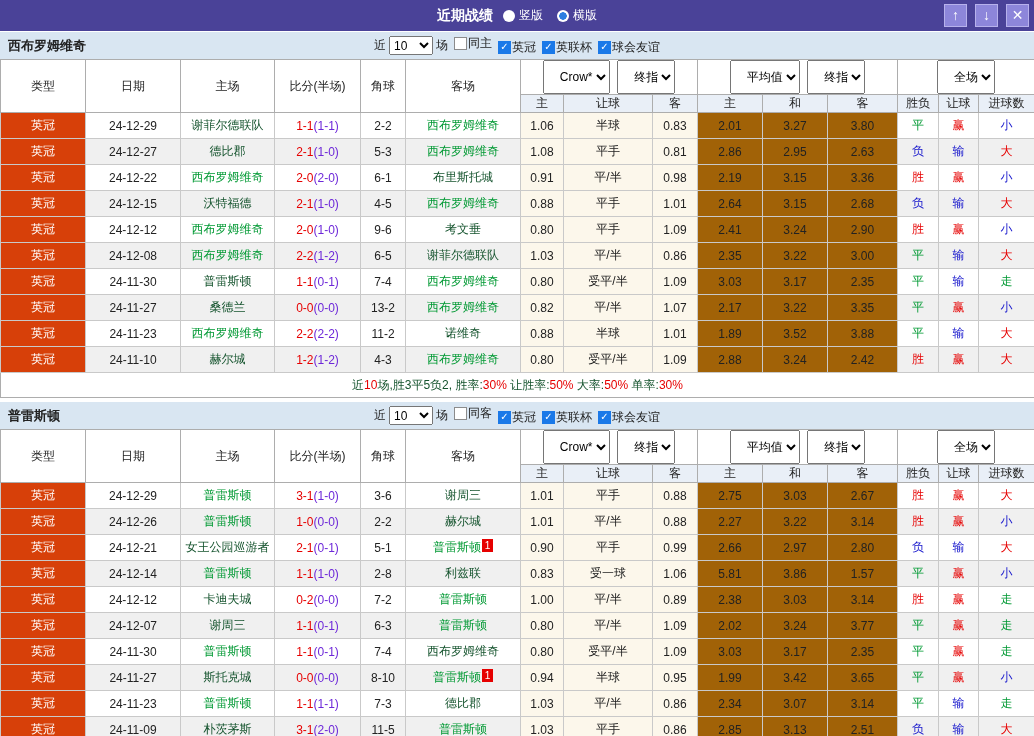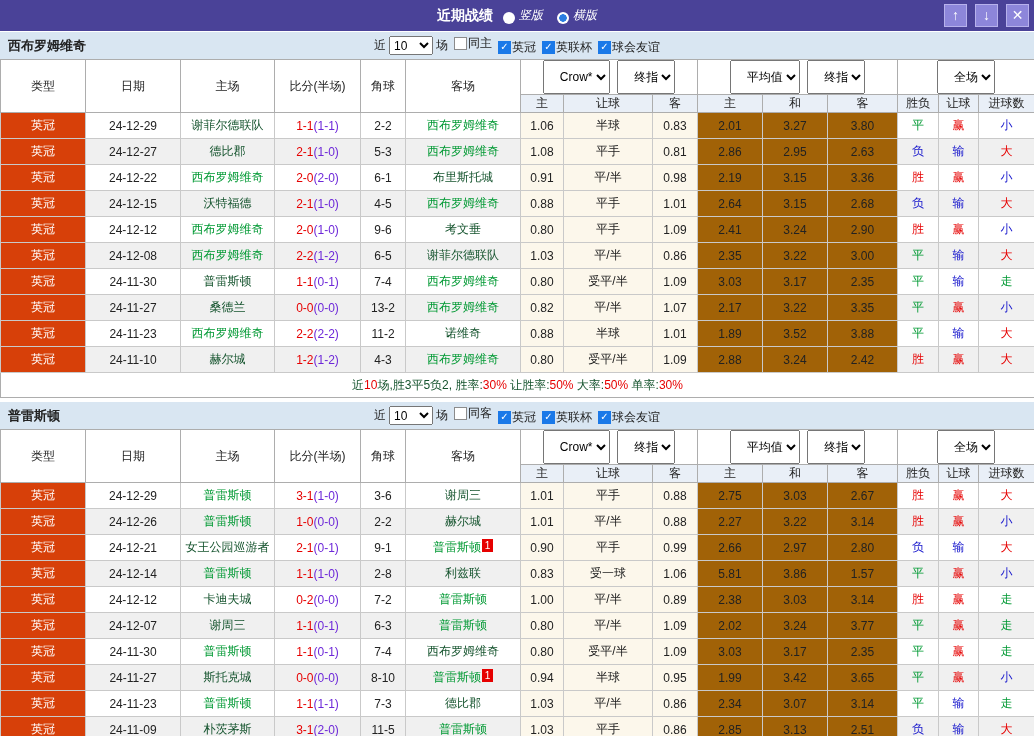--- a/index.html
+++ b/index.html
@@ -10,21 +10,21 @@
     overflow: hidden;
   }
   
   .titlebar {
     height: 31px; margin-bottom: 1px; background: #4a4298;
     display: flex; align-items: center; justify-content: center;
     position: relative; color: #fff;
   }
   .titlebar .title { font-size: 14px; font-weight: bold; margin-right: 10px; }
   .radio-group { display: flex; align-items: center; gap: 14px; }
-  .radio-item { display: flex; align-items: flex-end; cursor: pointer; font-style: italic; }
+  .radio-item { display: flex; align-items: center; cursor: pointer; }
   .radio {
     display: inline-block; width: 12px; height: 12px; border-radius: 50%;
     background: #fff; margin-right: 4px;
   }
   .radio.on { background: radial-gradient(circle, #2a7de1 0 3.5px, #fff 4px); }
   .win-buttons { position: absolute; right: 5px; top: 4px; display: flex; gap: 8px; }
   .win-btn {
     width: 23px; height: 23px; background: #8d86da; border: 1px solid #b7b1ec;
     color: #fff; font-size: 14px; font-weight: bold; text-align: center;
     line-height: 21px; cursor: pointer;
@@ -465,21 +465,21 @@
           <td class="stripe"><span class="r">胜</span></td>
           <td class="stripe"><span class="r">赢</span></td>
           <td class="stripe"><span class="b">小</span></td>
         </tr>
 
         <tr>
           <td class="league">英冠</td>
           <td class="stripe">24-12-21</td>
           <td class="stripe"><span class="k">女王公园巡游者</span></td>
           <td class="stripe"><span class="ft">2-1</span><span class="ht">(0-1)</span></td>
-          <td class="stripe">9-1</td>
+          <td class="stripe">5-1</td>
           <td class="stripe"><span class="g">普雷斯顿</span><span class="badge">1</span></td>
           <td class="ah">0.90</td>
           <td class="ah">平手</td>
           <td class="ah">0.99</td>
           <td class="eu">2.66</td>
           <td class="eu">2.97</td>
           <td class="eu">2.80</td>
           <td class="stripe"><span class="b">负</span></td>
           <td class="stripe"><span class="b">输</span></td>
           <td class="stripe"><span class="r">大</span></td>

